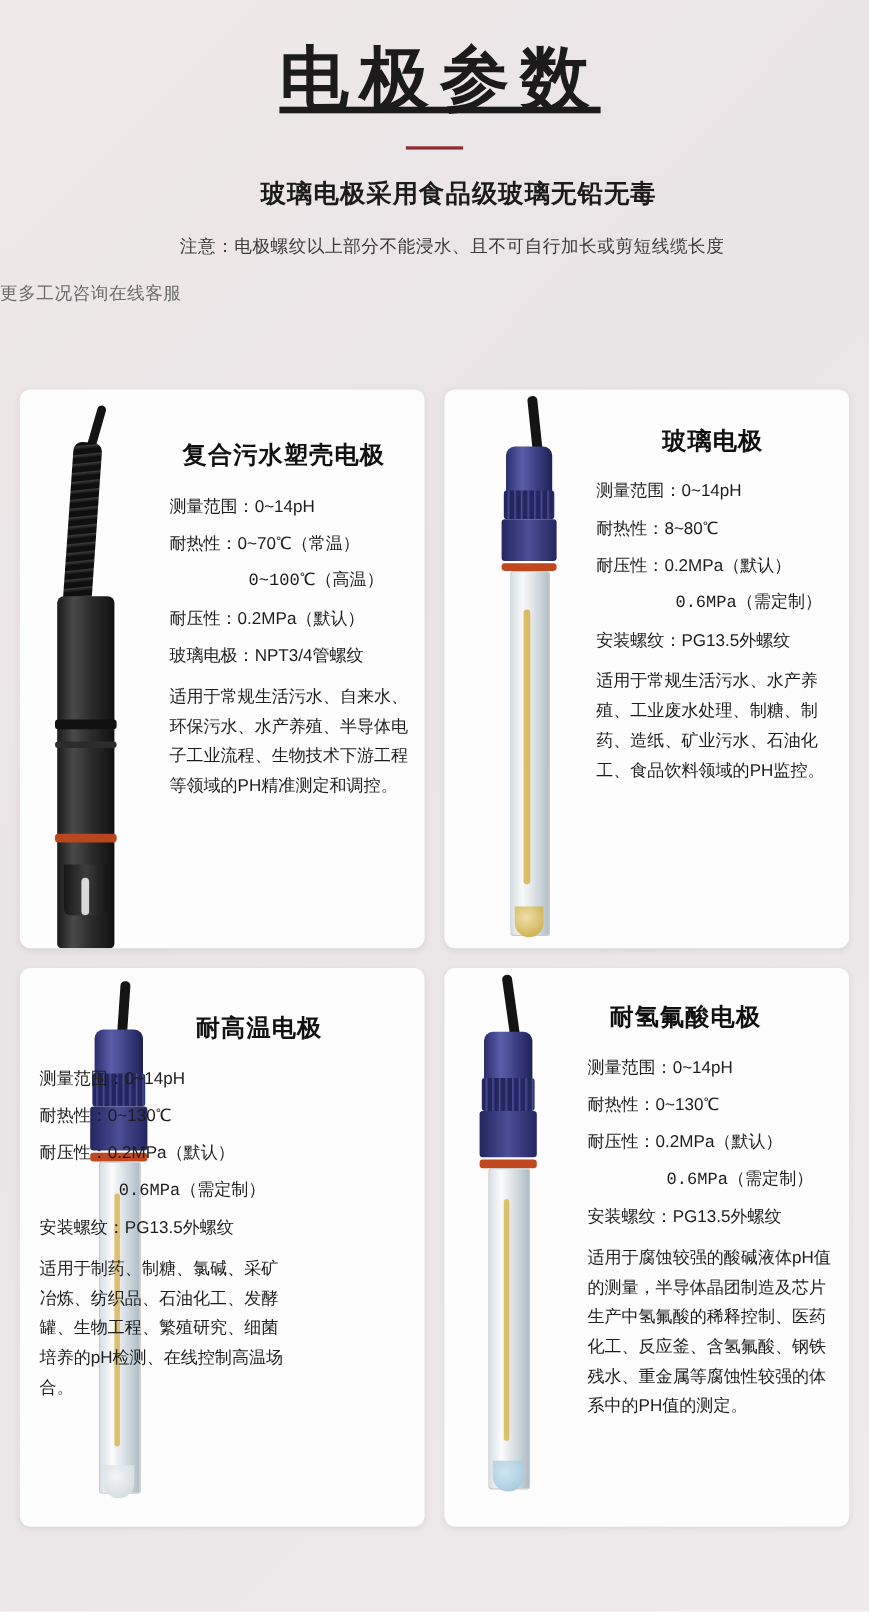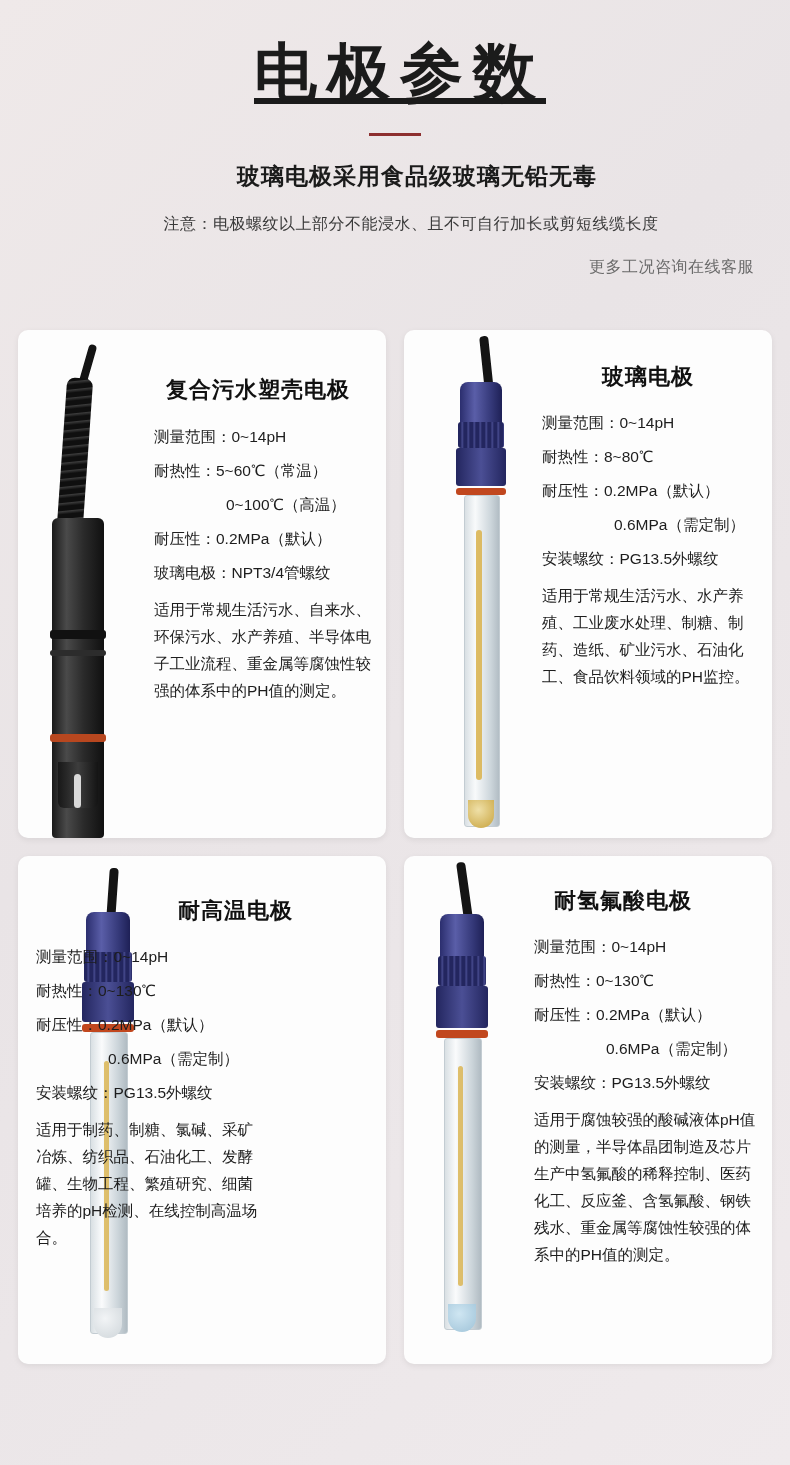--- a/index.html
+++ b/index.html
@@ -54,30 +54,30 @@
   .note {
     font-size: 16px;
     color: #3a3a3a;
     margin-top: 22px;
     letter-spacing: 0.5px;
     padding-left: 32px;
   }
   .service {
     font-size: 16px;
     color: #6b6b6b;
-    text-align: right;
+    text-align: left;
     margin-top: 22px;
     padding-right: 36px;
     letter-spacing: 0.5px;
   }
 
   
   .grid {
     position: absolute;
-    top: 330px;
+    top: 354px;
     left: 18px;
     width: 754px;
     display: flex;
     flex-wrap: wrap;
     gap: 18px 18px;
   }
   .card {
     width: 368px;
     height: 508px;
     background: #fdfdfd;
@@ -99,20 +99,21 @@
     font-size: 15.5px;
     line-height: 1.62;
     color: #1d1d1d;
   }
   .spec-line {
     margin-bottom: 9px;
     white-space: nowrap;
   }
   .spec-line.indent {
     padding-left: 72px;
+    font-family: Liberation Mono, monospace;
   }
   .desc {
     margin-top: 10px;
     line-height: 1.75;
   }
 
   
   .c1 .card-title { left: 148px; top: 45px; }
   .c1 .text-col { left: 136px; top: 94px; width: 218px; }
   .c2 .card-title { left: 198px; top: 32px; }
@@ -266,25 +267,25 @@
         <div class="cable p-body"></div>
         <div class="cable p-ring1"></div>
         <div class="cable p-ring2"></div>
         <div class="cable p-ring3"></div>
         <div class="cable p-tip"></div>
         <div class="cable p-slot"></div>
       </div>
       <div class="card-title">复合污水塑壳电极</div>
       <div class="text-col">
         <div class="spec-line">测量范围：0~14pH</div>
-        <div class="spec-line">耐热性：5~60℃（常温）</div>
+        <div class="spec-line">耐热性：0~70℃（常温）</div>
         <div class="spec-line indent">0~100℃（高温）</div>
         <div class="spec-line">耐压性：0.2MPa（默认）</div>
         <div class="spec-line">玻璃电极：NPT3/4管螺纹</div>
-        <div class="desc">适用于常规生活污水、自来水、环保污水、水产养殖、半导体电子工业流程、重金属等腐蚀性较强的体系中的PH值的测定。</div>
+        <div class="desc">适用于常规生活污水、自来水、环保污水、水产养殖、半导体电子工业流程、生物技术下游工程等领域的PH精准测定和调控。</div>
       </div>
     </div>
 
     <div class="card c2">
       <div class="probe">
         <div class="cable p-cable"></div>
         <div class="cable p-cap"></div>
         <div class="cable p-capgrip"></div>
         <div class="cable p-nut"></div>
         <div class="cable p-oring"></div>

